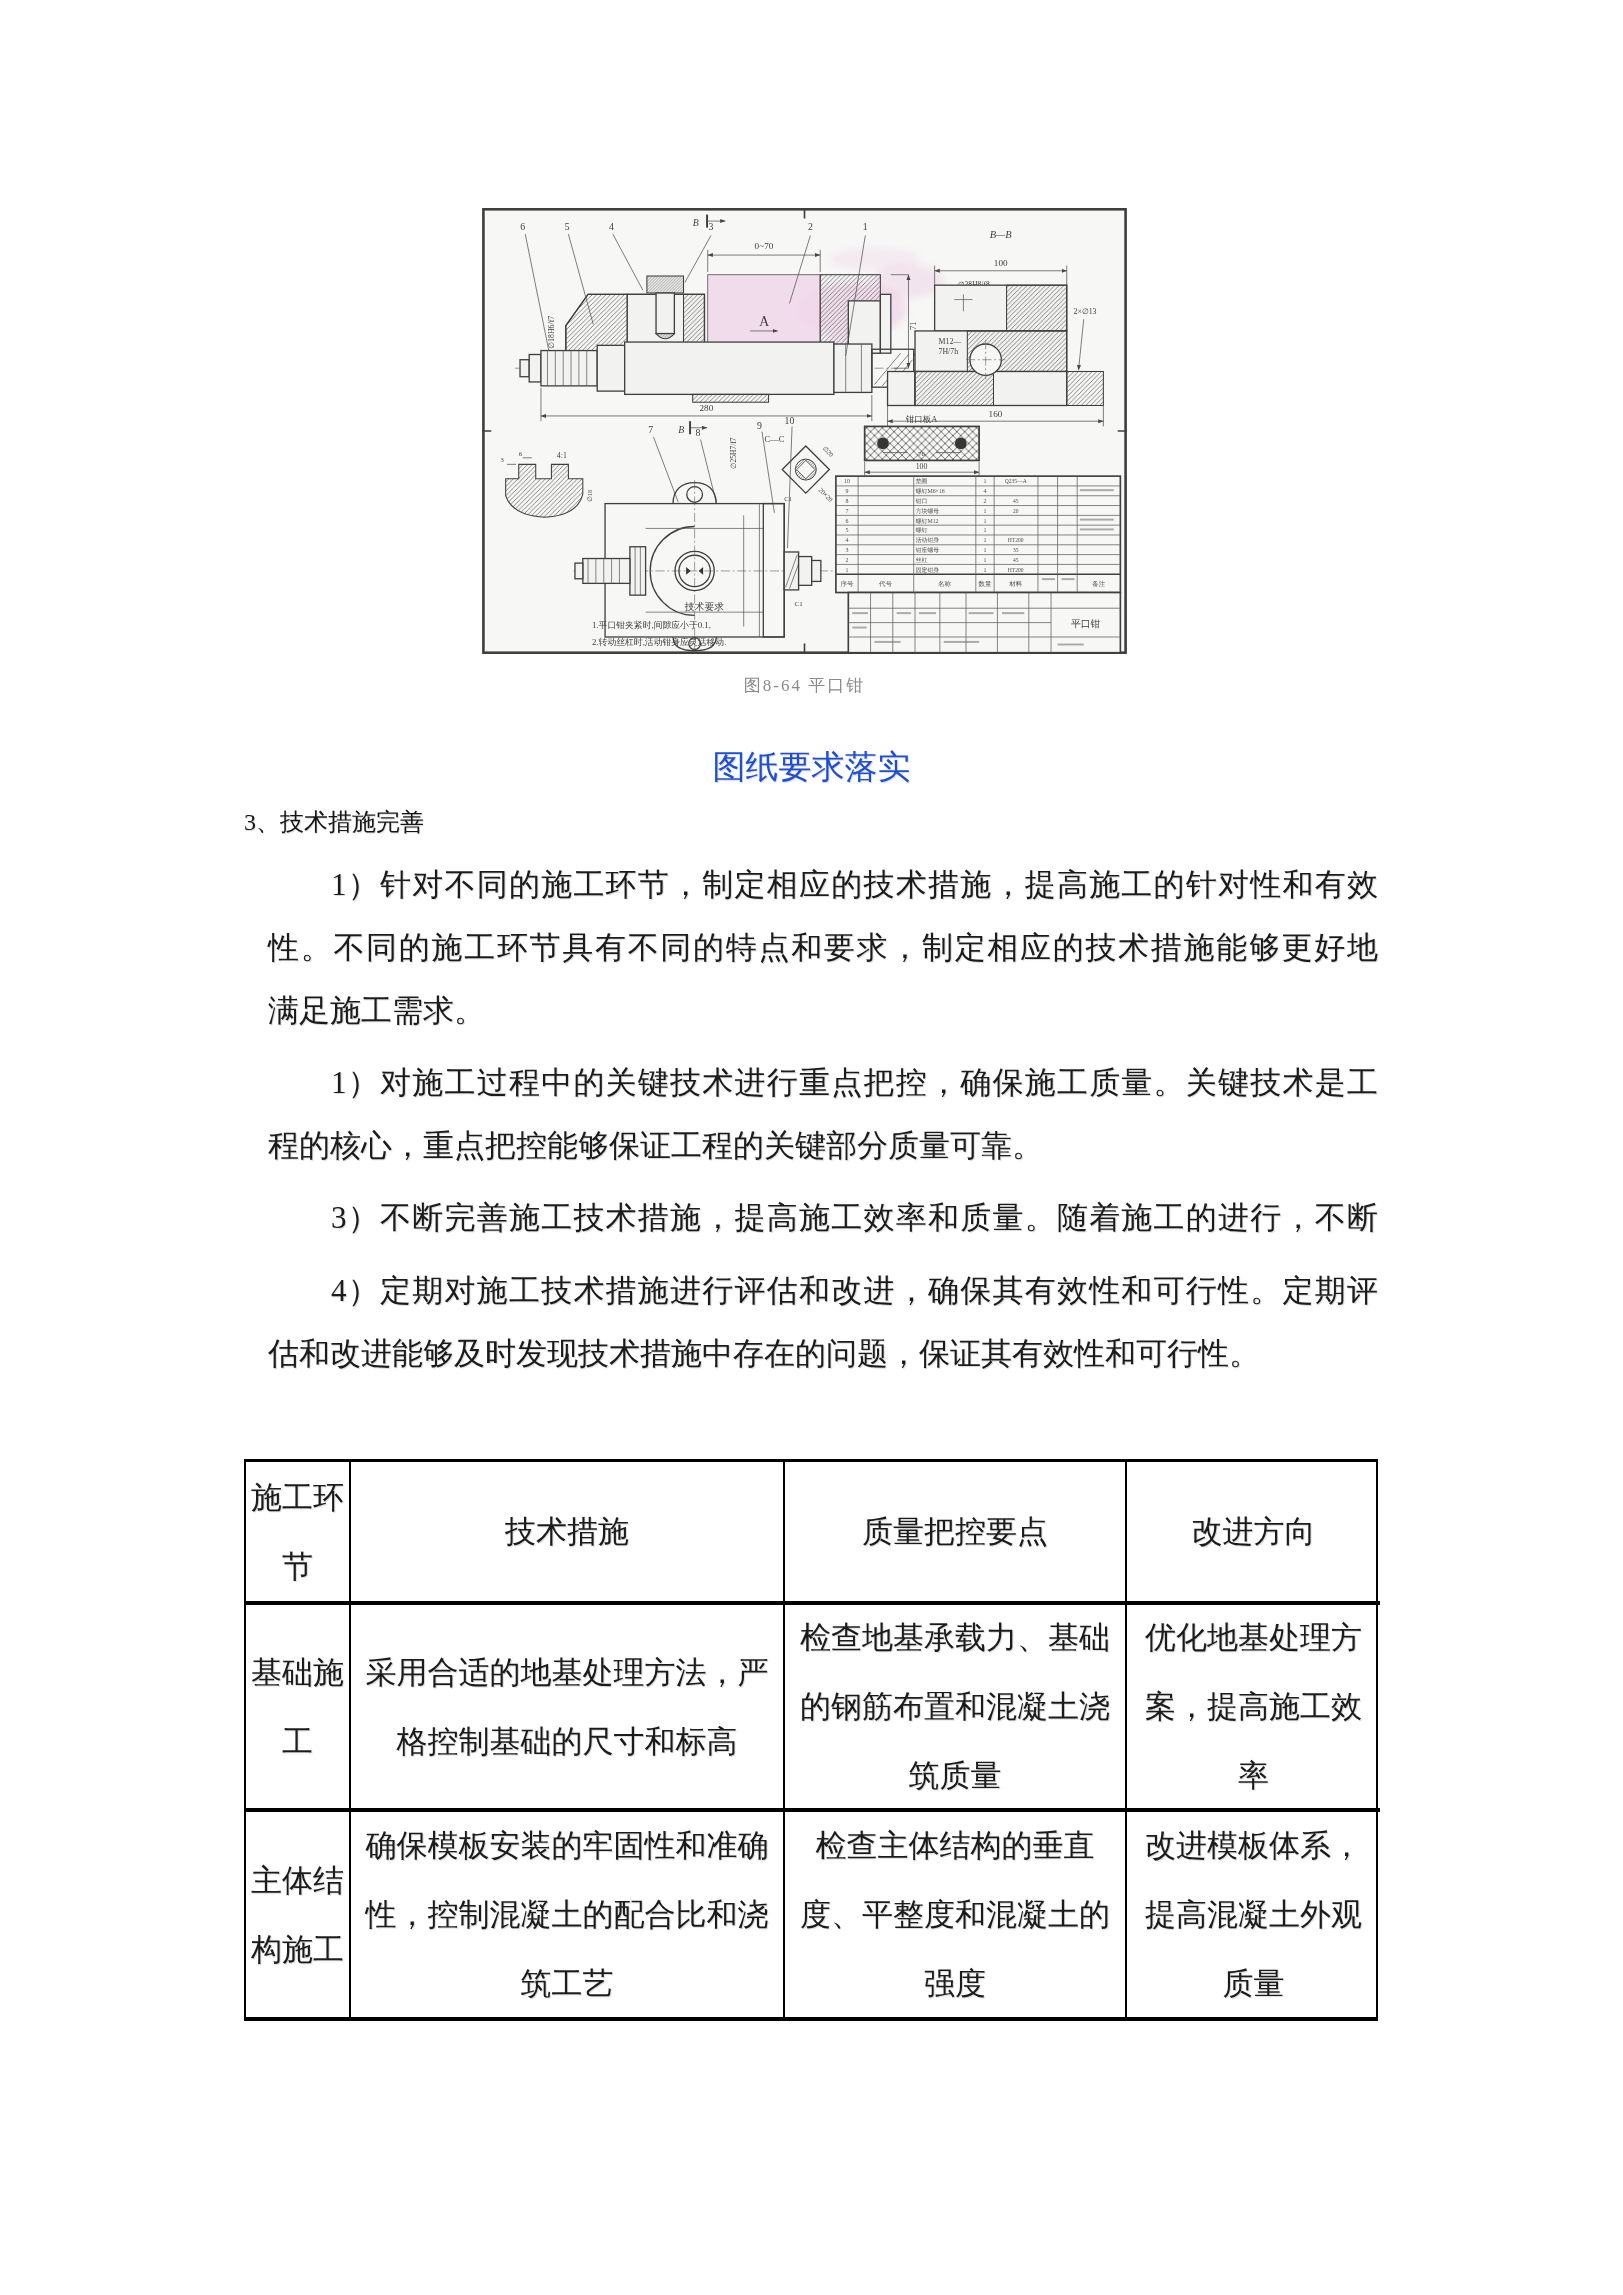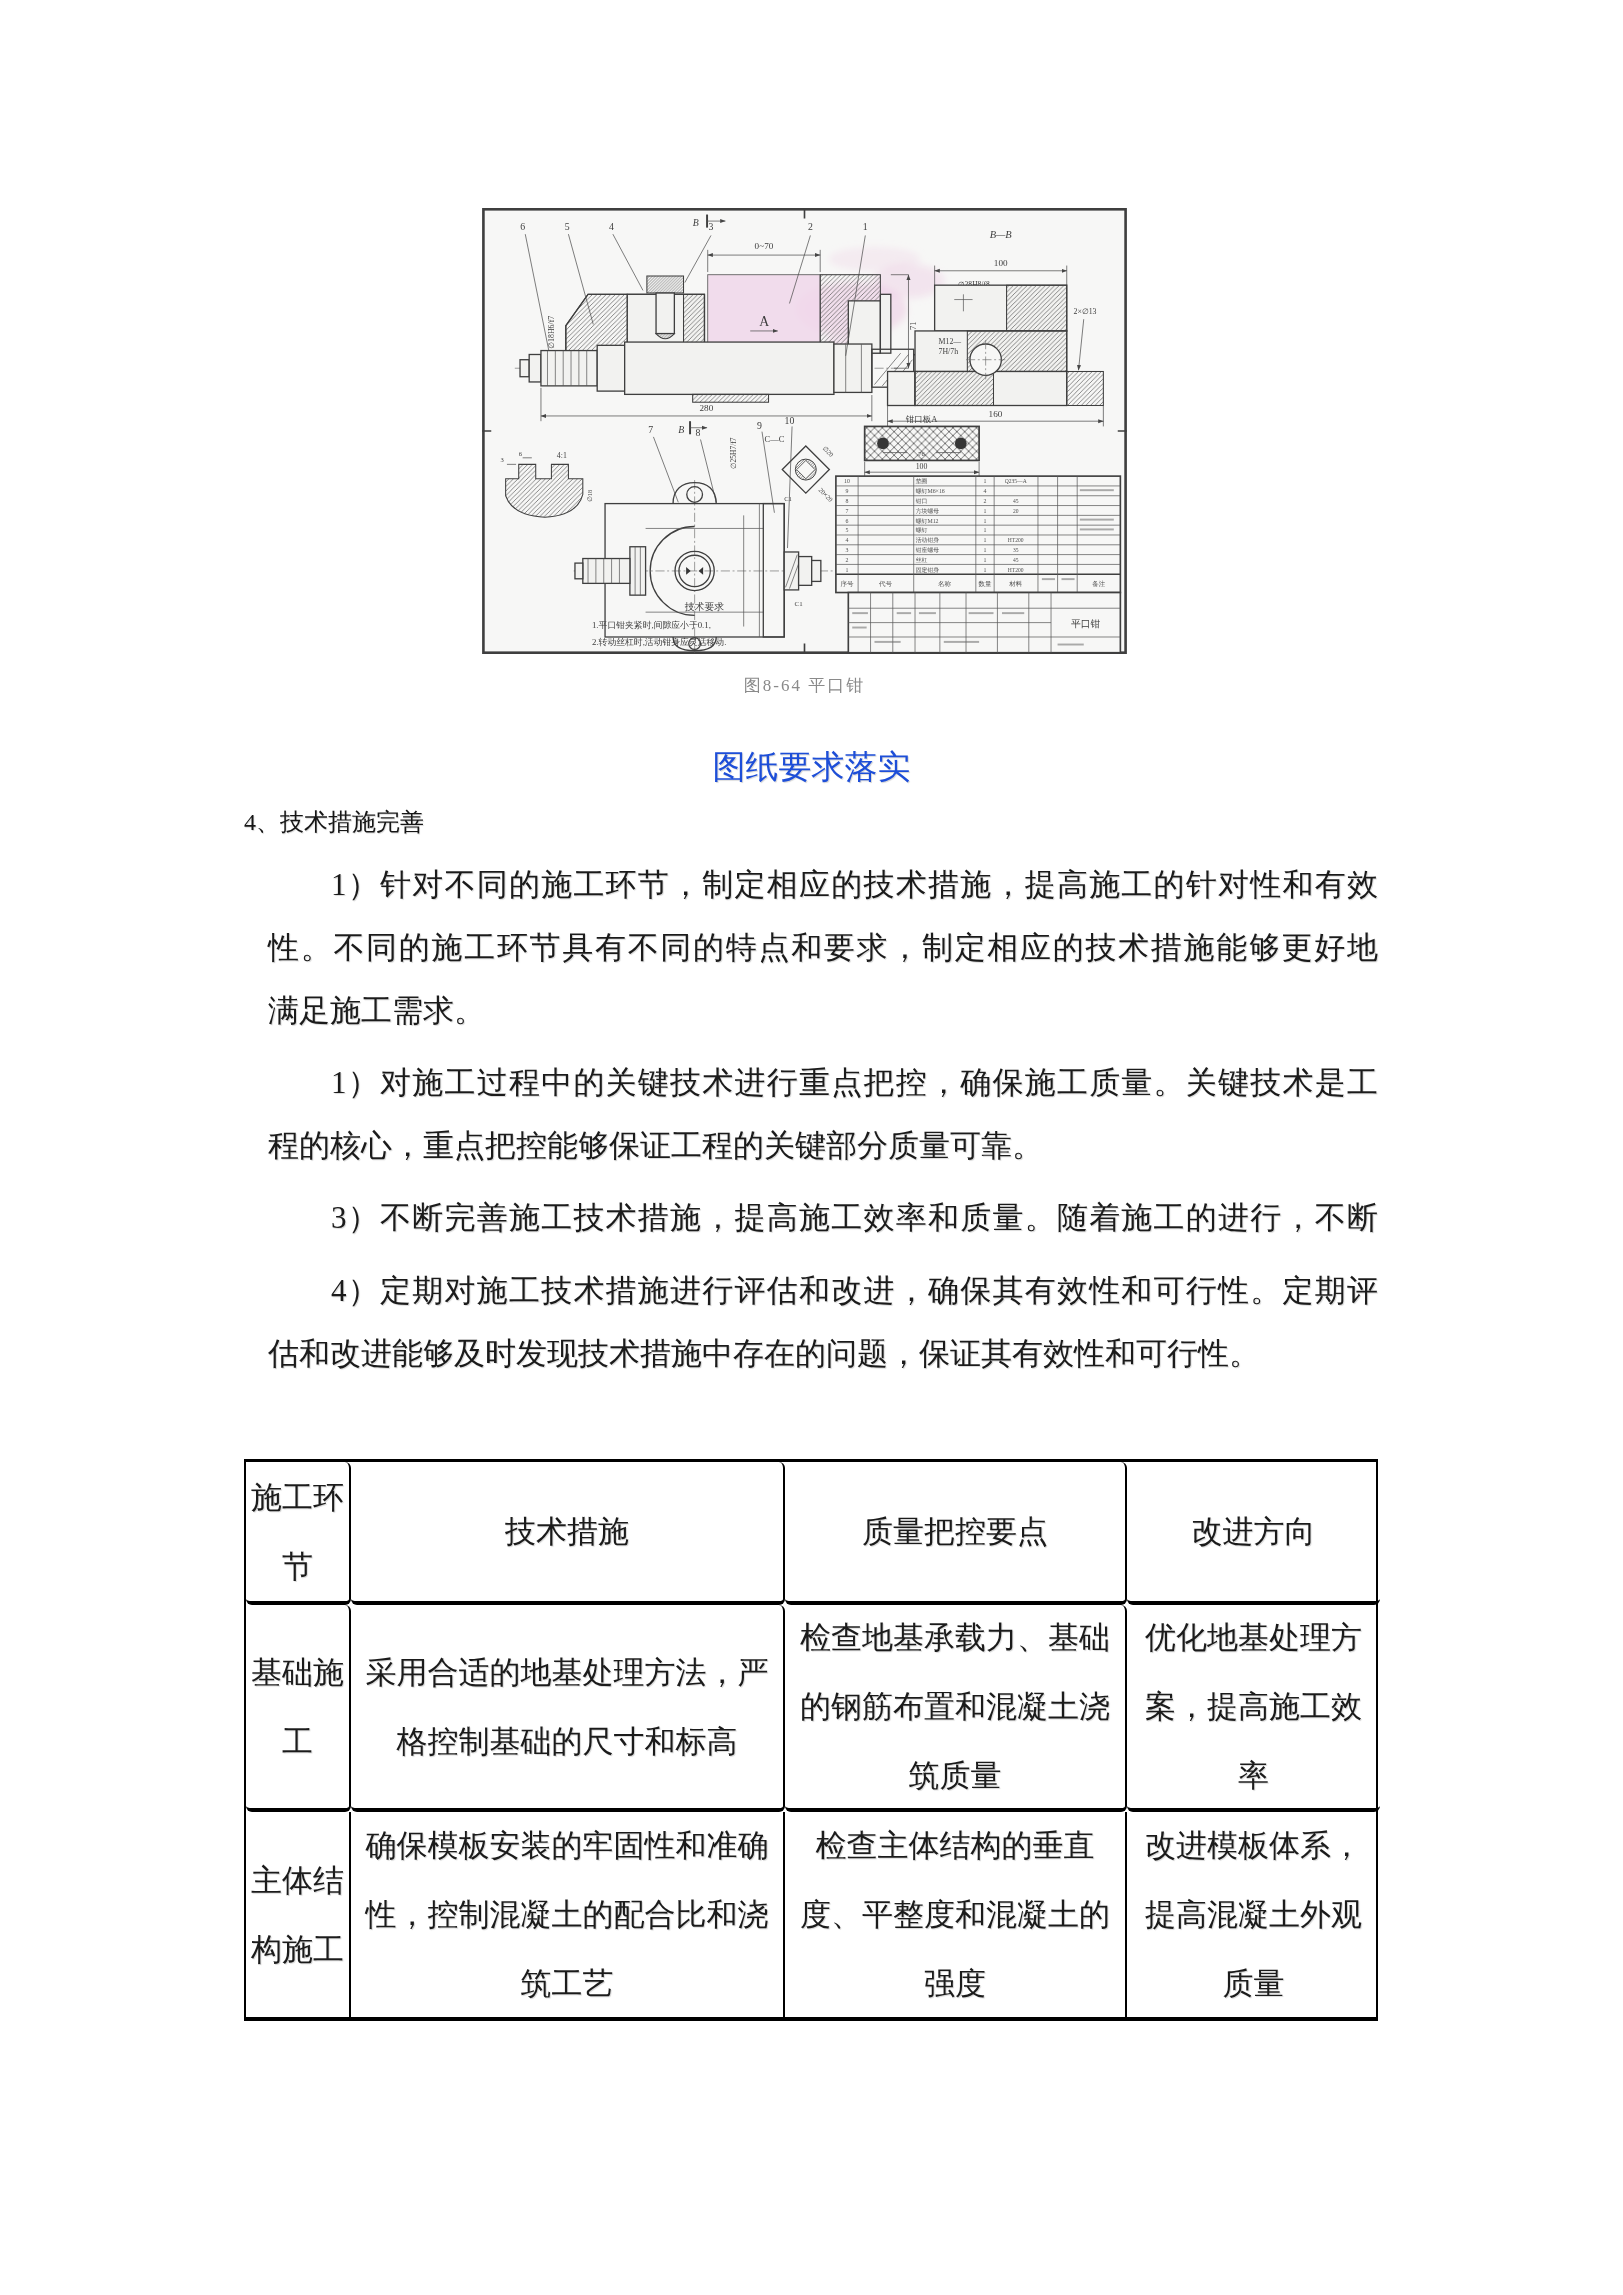--- a/index.html
+++ b/index.html
@@ -27,21 +27,21 @@
 
   
   #qc-table{left:244px;top:1459px;width:1134px;height:562px;box-sizing:border-box;
        display:grid;grid-template-columns:105px 434px 342px 253px;
        grid-template-rows:143px 207px auto;
        border:solid #000;border-width:3.3px 2px 4.6px 2px;background:#fff;}
   .cell{border-right:2px solid #000;border-bottom:2px solid #000;
         display:flex;flex-direction:column;justify-content:center;align-items:center;
         box-sizing:border-box;overflow:hidden;}
   .cell.col3{border-right:none;}
-  .cell.hb{border-bottom-width:4.6px;border-radius:6px;}
+  .cell.hb{border-bottom-width:4.6px;}
   .cell.lastrow{border-bottom:none;}
   .tline{font-size:31px;line-height:69px;text-align:center;color:#1b1b1b;
          text-shadow:1px 1px 0.7px rgba(130,130,130,.3);white-space:nowrap;}
 
   
   .ln{stroke:#3c3c3c;stroke-width:2;fill:none;}
   .th{stroke:#555;stroke-width:1.1;fill:none;}
   .cl{stroke:#6a6a6a;stroke-width:1;fill:none;stroke-dasharray:14 4 3 4;}
   .dim{stroke:#4a4a4a;stroke-width:1.1;fill:none;}
   .part{fill:#f7f7f5;stroke:#3c3c3c;stroke-width:2;}
@@ -318,21 +318,21 @@
       <rect class="pseudo" x="880" y="666" width="40" height="3"></rect>
     </g>
   </g>
 </svg>
 </div>
 
 <div class="abs" id="fig-caption">图8-64  平口钳</div>
 
 <div class="abs" id="doc-caption">图纸要求落实</div>
 
-<div class="abs" id="heading">4、技术措施完善</div>
+<div class="abs" id="heading">3、技术措施完善</div>
 
 <div class="abs" id="paragraphs">
     <div class="para">
       <div class="line first">1）针对不同的施工环节，制定相应的技术措施，提高施工的针对性和有效</div>
       <div class="line">性。不同的施工环节具有不同的特点和要求，制定相应的技术措施能够更好地</div>
       <div class="line last">满足施工需求。</div>
     </div>
     <div class="para">
       <div class="line first">1）对施工过程中的关键技术进行重点把控，确保施工质量。关键技术是工</div>
       <div class="line last">程的核心，重点把控能够保证工程的关键部分质量可靠。</div>

